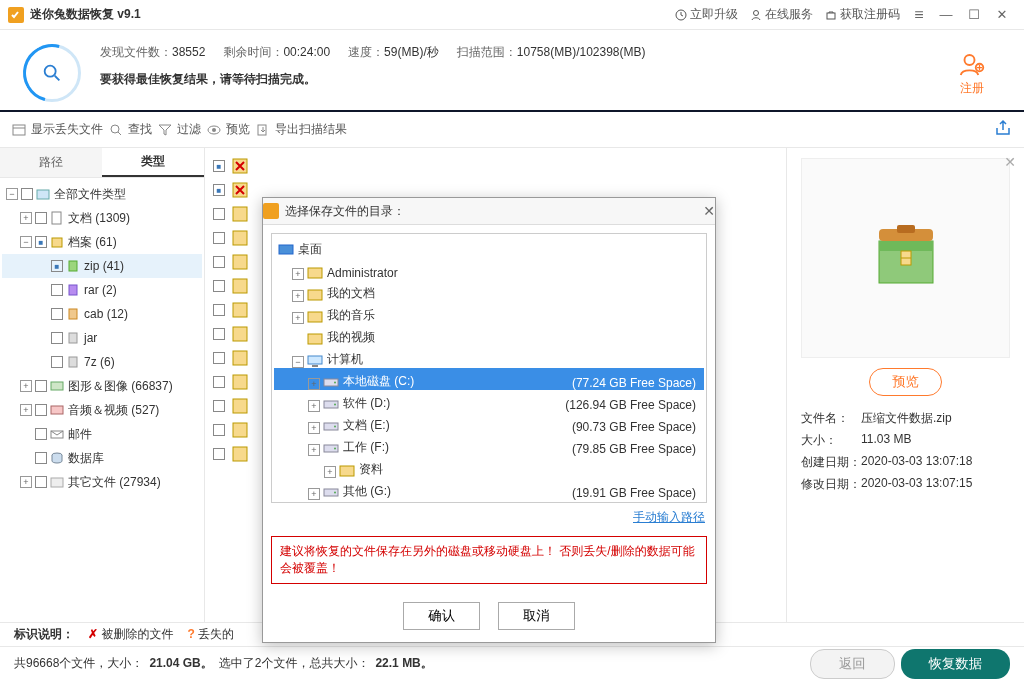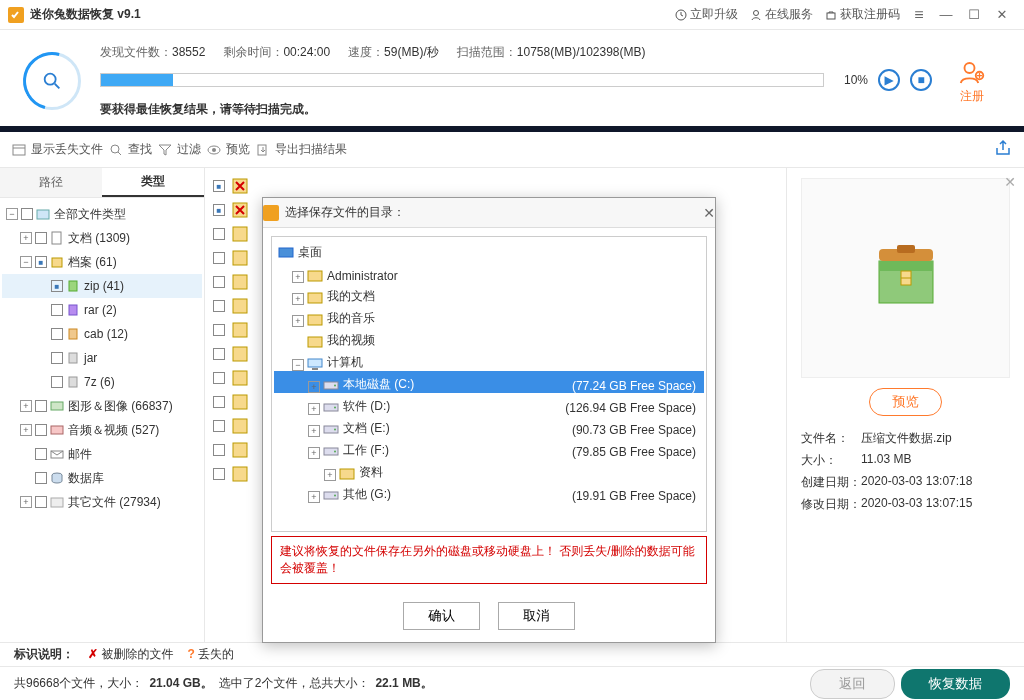--- a/index.html
+++ b/index.html
@@ -6,21 +6,21 @@
 body { background: #fff; width: 1024px; height: 700px; overflow: hidden; font-size: 12px; color: #333; }
 
 .titlebar { height: 30px; display: flex; align-items: center; padding: 0 8px; border-bottom: 1px solid #e8e8e8; }
 .titlebar .app-icon { width: 16px; height: 16px; margin-right: 6px; }
 .titlebar .title { flex: 0 0 auto; font-weight: bold; }
 .titlebar .spacer { flex: 1; }
 .titlebar .top-link { margin: 0 6px; color: #555; cursor: pointer; display: inline-flex; align-items: center; gap: 3px; }
 .titlebar .win-btn { width: 28px; text-align: center; cursor: pointer; color: #666; font-size: 13px; }
 .titlebar .hamburger { width: 18px; text-align: center; cursor: pointer; font-size: 16px; color: #666; margin: 0 4px; }
 
-.scan-area { display: flex; padding: 14px 12px 8px; border-bottom: 6px solid #0f172a; }
+.scan-area { display: flex; padding: 14px 12px 8px; border-bottom: 2px solid #0f172a; }
 .scan-icon-wrap { width: 80px; display: flex; align-items: center; justify-content: center; }
 .scan-circle { width: 58px; height: 58px; border: 3px solid #cfe6f7; border-radius: 50%; display: flex; align-items: center; justify-content: center; position: relative; }
 .scan-circle::before { content: ""; position: absolute; inset: -3px; border: 3px solid transparent; border-top-color: #2196f3; border-left-color: #2196f3; border-radius: 50%; transform: rotate(-30deg); }
 .scan-circle svg { width: 22px; height: 22px; }
 .scan-body { flex: 1; padding-left: 8px; }
 .scan-stats { display: flex; gap: 18px; margin-bottom: 8px; }
 .scan-stats span { color: #333; }
 .scan-stats .lbl { color: #666; }
 .progress-row { display: flex; align-items: center; gap: 10px; }
 .progress-bar { flex: 1; height: 14px; border: 1px solid #ccc; background: #fff; position: relative; }
@@ -141,28 +141,20 @@
         </svg>
     </div>
   </div>
   <div class="scan-body">
     <div class="scan-stats">
       <span><span class="lbl">发现文件数：</span><span>38552</span></span>
       <span><span class="lbl">剩余时间：</span><span>00:24:00</span></span>
       <span><span class="lbl">速度：</span><span>59(MB)/秒</span></span>
       <span><span class="lbl">扫描范围：</span><span>10758(MB)/102398(MB)</span></span>
     </div>
-    <div class="progress-row">
-      <div class="progress-bar">
-          <div class="progress-fill"></div>
-        </div>
-      <span class="pct">10%</span>
-      <span class="ctrl-btn">▶</span>
-      <span class="ctrl-btn">■</span>
-    </div>
     <div class="scan-msg">要获得最佳恢复结果，请等待扫描完成。</div>
   </div>
   <div class="reg-block">
     <svg viewBox="0 0 24 24">
         <circle cx="10" cy="8" r="4" fill="none" stroke="#ff7a2d" stroke-width="1.5"></circle>
         <path d="M3 20c1-5 13-5 14 0" fill="none" stroke="#ff7a2d" stroke-width="1.5"></path>
         <circle cx="18" cy="14" r="3" fill="none" stroke="#ff7a2d" stroke-width="1.5"></circle>
         <path d="M18 12v4M16 14h4" stroke="#ff7a2d"></path>
       </svg>
     <span>注册</span>
@@ -558,19 +550,20 @@
         <div class="dt-row dt-indent2">
           <span class="tw">+</span>
           <svg class="drv-icon" viewBox="0 0 16 16">
             <rect x="1" y="5" width="14" height="7" fill="#dde" stroke="#889"></rect>
             <circle cx="12" cy="8.5" r="1" fill="#5a5"></circle>
           </svg>
           <span>其他 (G:)</span>
           <span class="free">(19.91 GB Free Space)</span>
         </div>
     </div>
+    <div class="manual-link"><a>手动输入路径</a></div>
     <div class="warn-box">建议将恢复的文件保存在另外的磁盘或移动硬盘上！ 否则丢失/删除的数据可能会被覆盖！</div>
   </div>
   <div class="dlg-btns">
     <button class="dlg-btn">确认</button>
     <button class="dlg-btn">取消</button>
   </div>
 </div>
 
 </body></html>

